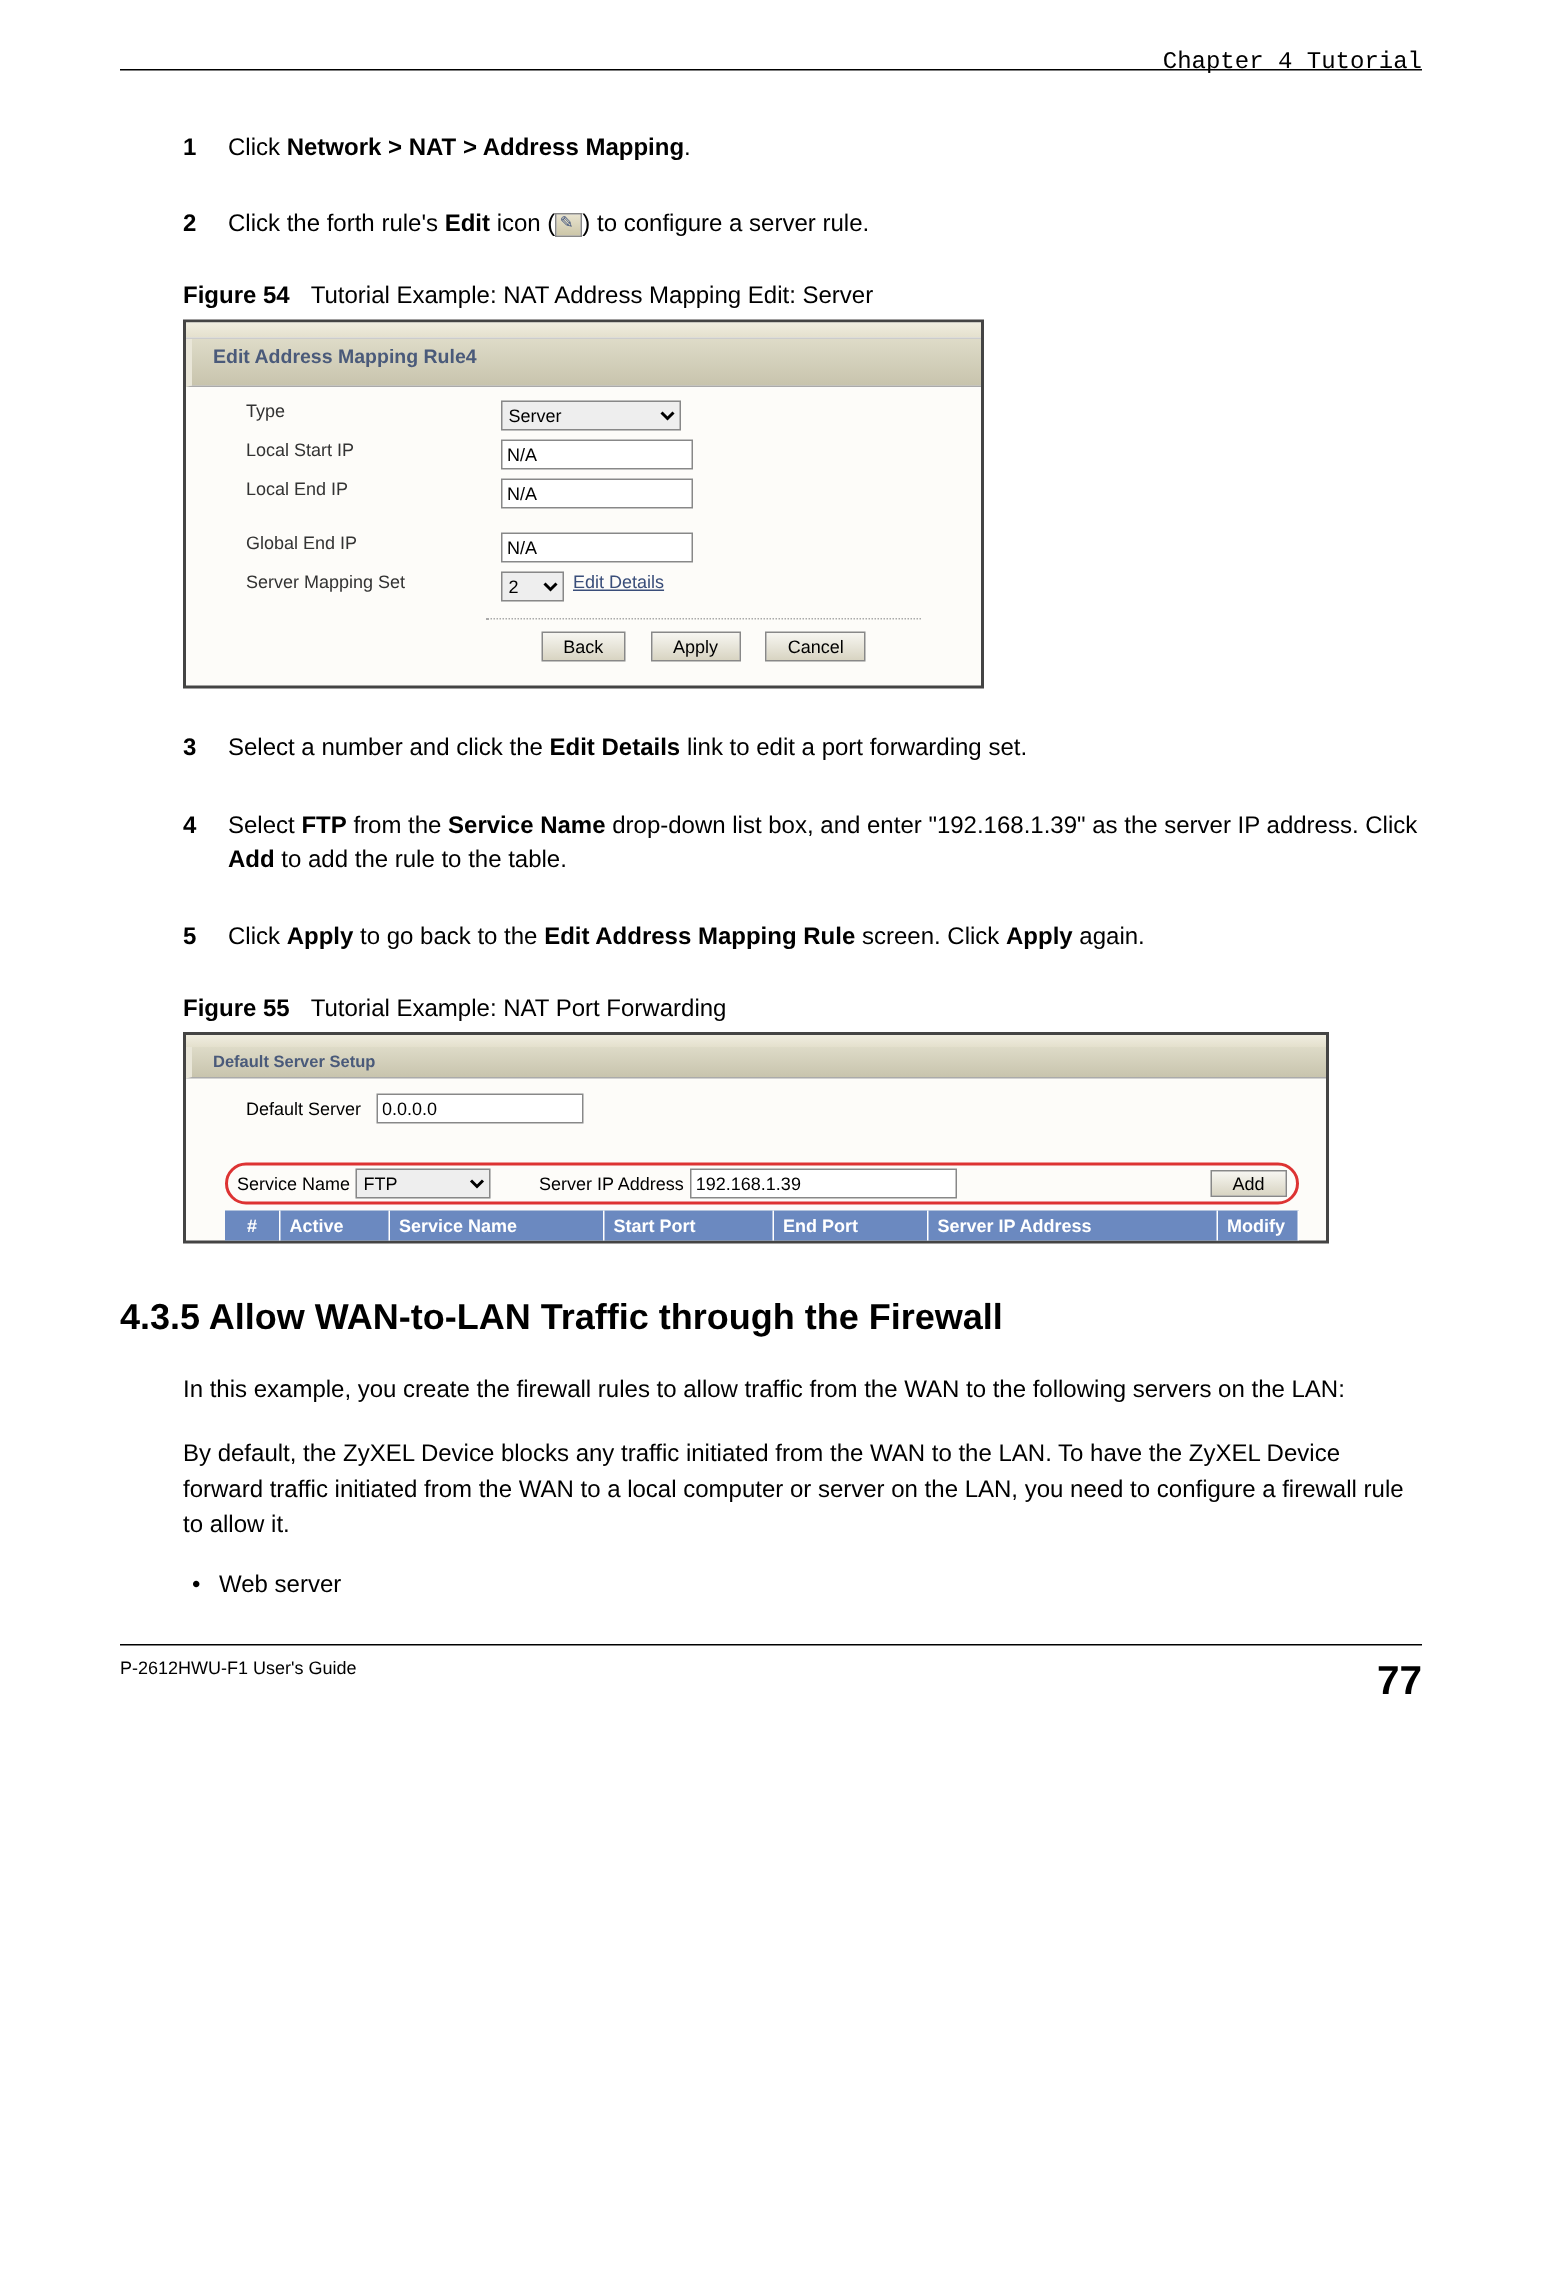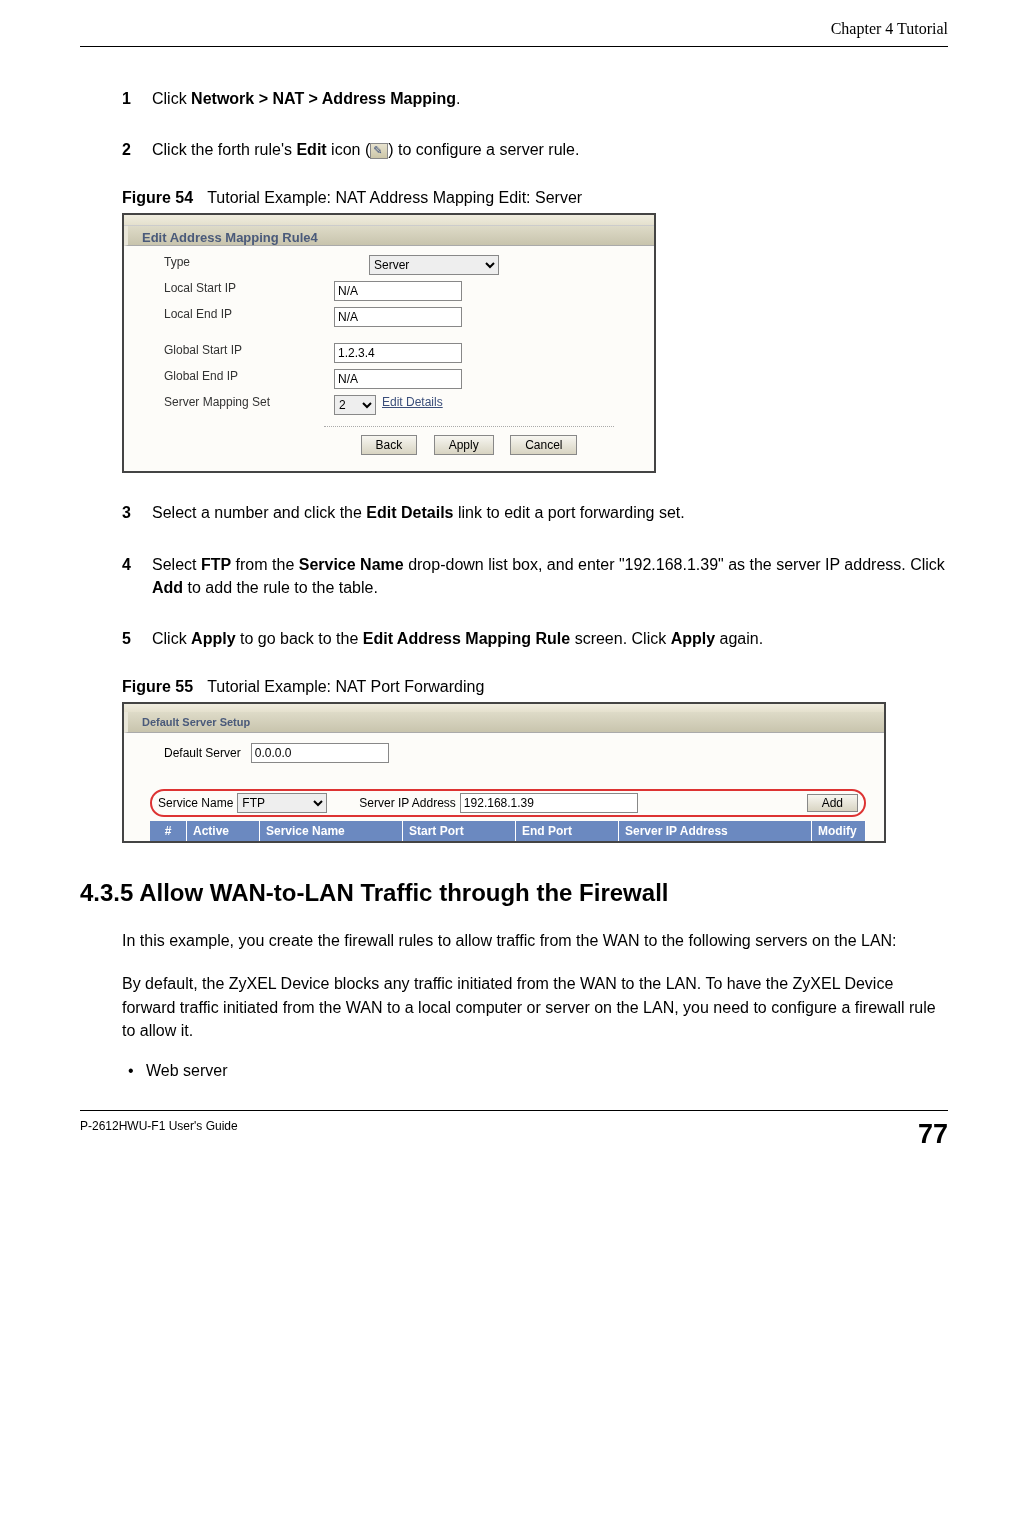--- a/index.html
+++ b/index.html
@@ -16,22 +16,22 @@
     width: 1028px;
   }
   .header-area {
     border-bottom: 1px solid #000;
     position: relative;
     height: 26px;
   }
   .chapter-label {
     position: absolute;
     right: 0;
-    top: 0;
-    font-family: Liberation Serif, serif;
+    top: 12px;
+    font-family: Liberation Mono, monospace;
     font-size: 16px;
   }
   .content-body {
     padding-left: 42px;
     padding-top: 40px;
   }
   .step {
     display: flex;
     margin-bottom: 28px;
     font-size: 16px;
@@ -60,21 +60,21 @@
   }
   
   .fig54 { width: 530px; }
   .fig54 .section-hdr {
     background: linear-gradient(#dedbc8, #c8c4ad);
     border-left: 4px solid #e9e6d8;
     border-bottom: 1px solid #aaa;
     color: #4a5a7a;
     font-weight: bold;
     font-size: 13px;
-    padding: 4px 8px 0 14px;
+    padding: 4px 8px 12px 14px;
   }
   .fig54 .formrow {
     display: flex;
     font-size: 12px;
     padding: 3px 18px 3px 40px;
   }
   .fig54 .fl { width: 170px; color: #333; }
   .fig54 input.ti {
     font-size: 12px;
     height: 18px;
@@ -82,21 +82,21 @@
     border: 1px solid #888;
     background: #fff;
     padding: 0 3px;
   }
   .fig54 select.sel {
     font-size: 12px;
     height: 20px;
     border: 1px solid #888;
     background: #eee;
   }
-  .fig54 .sel-wide { width: 130px; margin-left: 35px; }
+  .fig54 .sel-wide { width: 120px; }
   .fig54 .sel-narrow { width: 42px; }
   .fig54 .dotrow {
     border-top: 1px dotted #aaa;
     margin: 8px 40px 0 200px;
     text-align: center;
     padding: 8px 0 16px 0;
   }
   .fig54 button.winbtn, .fig55 button.winbtn {
     font-size: 12px;
     padding: 2px 14px;
@@ -265,24 +265,20 @@
       <div class="formrow">
         <div class="fl">Local Start IP</div>
         <input class="ti" value="N/A" style="">
       </div>
       <div class="formrow">
         <div class="fl">Local End IP</div>
         <input class="ti" value="N/A" style="">
       </div>
       <div style="height:10px"></div>
       <div class="formrow">
-        <div class="fl">Global Start IP</div>
-        <input class="ti" value="1.2.3.4" style="">
-      </div>
-      <div class="formrow">
         <div class="fl">Global End IP</div>
         <input class="ti" value="N/A" style="">
       </div>
       <div class="formrow">
         <div class="fl">Server Mapping Set</div>
         <select class="sel sel-narrow"><option>2</option></select>
         <a class="editdetails">Edit Details</a>
       </div>
       <div class="dotrow">
         <button class="winbtn">Back</button>

